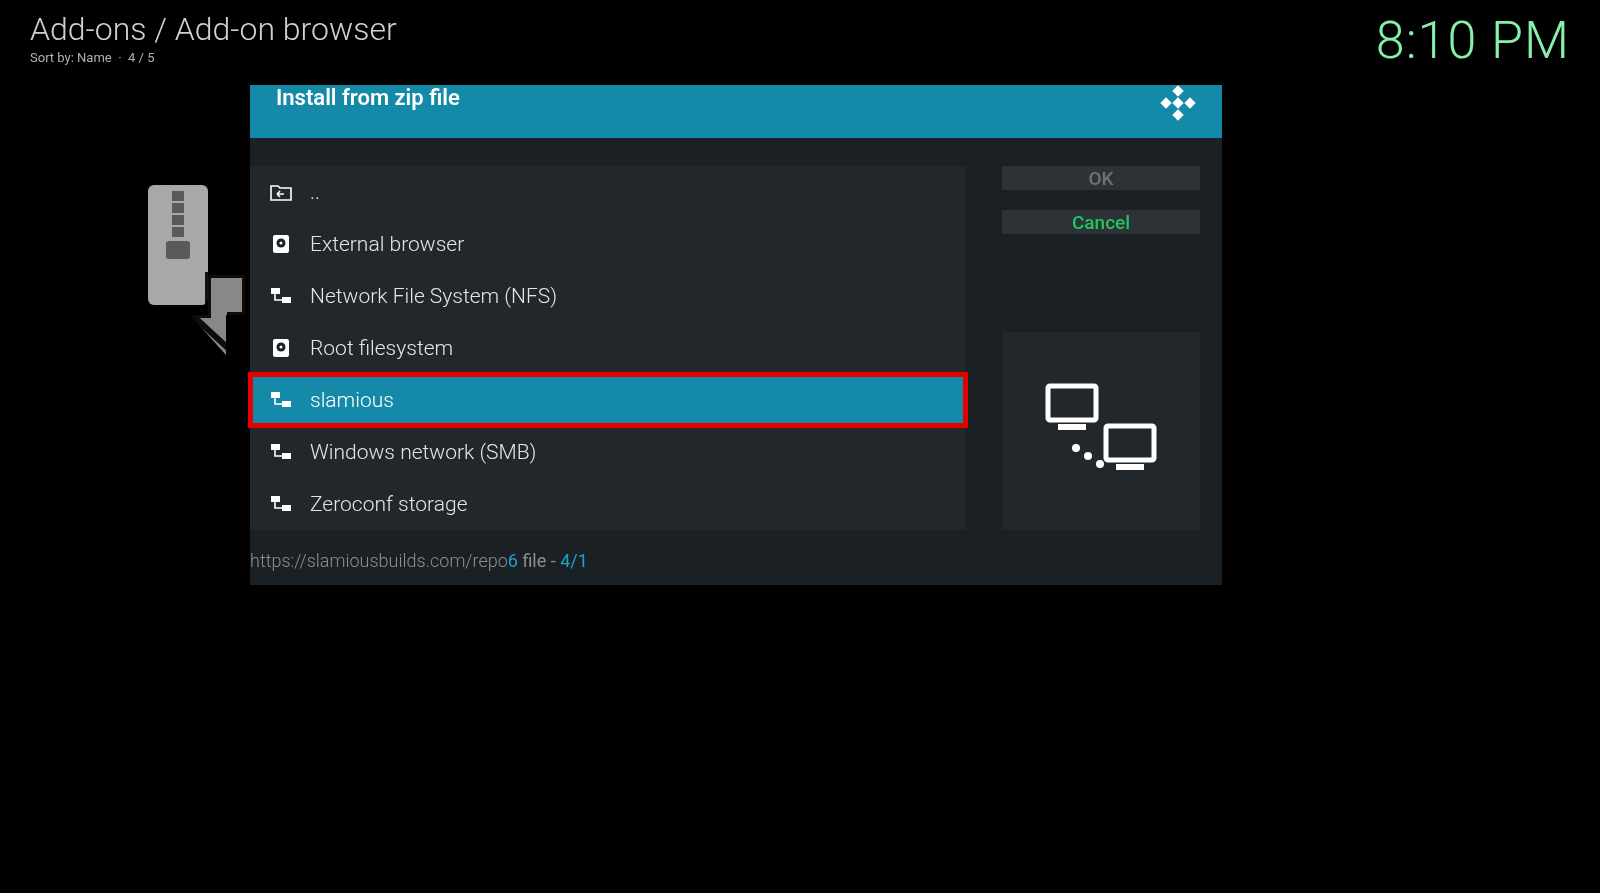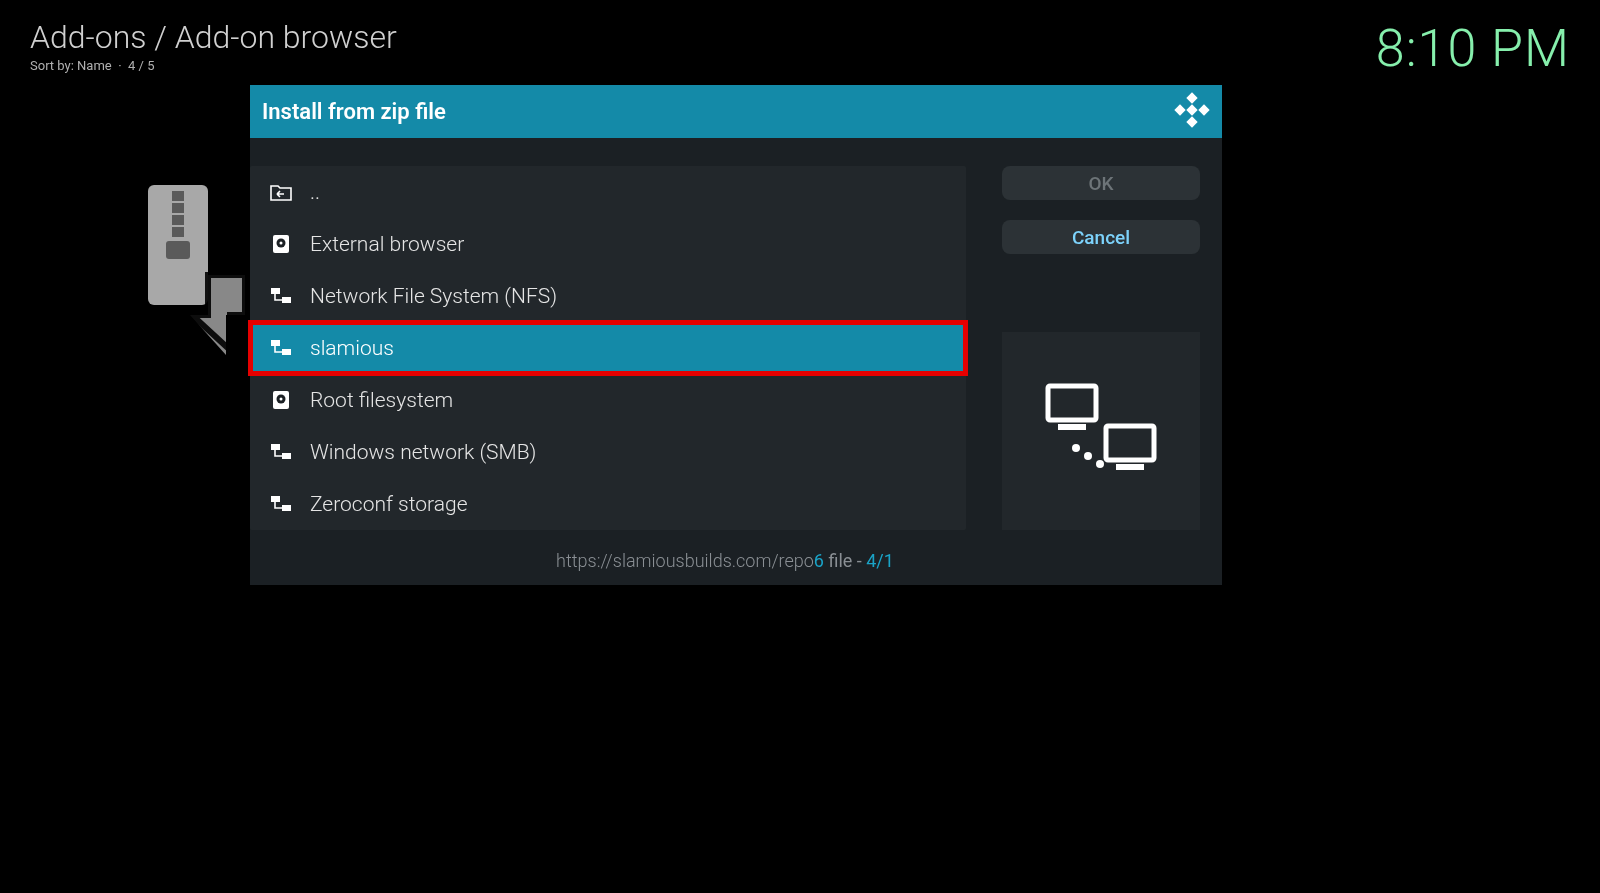--- a/index.html
+++ b/index.html
@@ -7,21 +7,21 @@
       width: 1600px;
       height: 893px;
       background: #000;
       font-family: -apple-system, BlinkMacSystemFont, "Segoe UI", Roboto, sans-serif;
       color: #fff;
       overflow: hidden;
       position: relative;
     }
     .header {
       position: absolute;
-      top: 18px;
+      top: 10px;
       left: 30px;
       right: 30px;
       display: flex;
       justify-content: space-between;
       align-items: flex-start;
     }
     .header-left { }
     .breadcrumb {
       font-size: 32px;
       font-weight: 300;
@@ -51,23 +51,23 @@
       top: 85px;
       width: 972px;
       background: #1b2024;
       display: flex;
       flex-direction: column;
     }
     .dialog-title {
       background: #148aa8;
       height: 53px;
       display: flex;
-      align-items: center;
+      align-items: flex-start;
       justify-content: space-between;
-      padding: 0 12px;
+      padding: 0 26px;
     }
     .dialog-title-text {
       font-size: 22px;
       font-weight: 600;
       color: #fff;
     }
     .dialog-body {
       display: flex;
       padding: 28px 22px 16px 0;
       gap: 36px;
@@ -103,44 +103,44 @@
       display: flex;
       align-items: center;
       justify-content: center;
     }
     .right-panel {
       width: 198px;
       display: flex;
       flex-direction: column;
     }
     .btn {
-      height: 34px;
+      height: 24px;
       background: #2c3236;
       display: flex;
       align-items: center;
       justify-content: center;
       font-size: 19px;
       font-weight: 500;
       margin-bottom: 20px;
-      border-radius: 8px;
+      border-radius: 1px;
     }
     .btn.disabled { color: #6d7478; }
-    .btn:not(.disabled) { color: #7dd3fc; }
+    .btn:not(.disabled) { color: #22c55e; }
     .preview {
       margin-top: auto;
       width: 198px;
       height: 198px;
       background: #22272b;
       display: flex;
       align-items: center;
       justify-content: center;
     }
     .dialog-footer {
       display: flex;
-      justify-content: center;
+      justify-content: flex-start;
       padding: 4px 22px 14px 0;
       font-size: 18px;
     }
     .footer-path { color: #8a8f94; font-weight: 300; }
     .footer-count { color: #8a8f94; }
     .footer-count .accent { color: #1aa3c7; }
   </style>
 </head>
 <body>
 
@@ -206,39 +206,39 @@
         <div class="file-item">
           <span class="file-icon">
             <svg width="22" height="18" viewBox="0 0 22 18" fill="#fff">
               <rect x="1" y="1" width="9" height="6" fill="#fff"></rect>
               <rect x="12" y="10" width="9" height="6" fill="#fff"></rect>
               <path d="M5 7 L5 13 L12 13" stroke="#fff" stroke-width="1.6" fill="none"></path>
             </svg>
           </span>
           <span>Network File System (NFS)</span>
         </div>
-        <div class="file-item selected highlighted">
-          <span class="file-icon">
-            <svg width="22" height="18" viewBox="0 0 22 18" fill="#fff">
-              <rect x="1" y="1" width="9" height="6" fill="#fff"></rect>
-              <rect x="12" y="10" width="9" height="6" fill="#fff"></rect>
-              <path d="M5 7 L5 13 L12 13" stroke="#fff" stroke-width="1.6" fill="none"></path>
-            </svg>
-          </span>
-          <span>slamious</span>
-        </div>
         <div class="file-item">
           <span class="file-icon">
             <svg width="18" height="20" viewBox="0 0 18 20" fill="#fff">
               <rect x="1" y="1" width="16" height="18" rx="2" fill="#fff"></rect>
               <circle cx="9" cy="9" r="4.5" fill="#1b2024"></circle>
               <circle cx="9" cy="9" r="1.5" fill="#fff"></circle>
             </svg>
           </span>
           <span>Root filesystem</span>
+        </div>
+        <div class="file-item selected highlighted">
+          <span class="file-icon">
+            <svg width="22" height="18" viewBox="0 0 22 18" fill="#fff">
+              <rect x="1" y="1" width="9" height="6" fill="#fff"></rect>
+              <rect x="12" y="10" width="9" height="6" fill="#fff"></rect>
+              <path d="M5 7 L5 13 L12 13" stroke="#fff" stroke-width="1.6" fill="none"></path>
+            </svg>
+          </span>
+          <span>slamious</span>
         </div>
         <div class="file-item">
           <span class="file-icon">
             <svg width="22" height="18" viewBox="0 0 22 18" fill="#fff">
               <rect x="1" y="1" width="9" height="6" fill="#fff"></rect>
               <rect x="12" y="10" width="9" height="6" fill="#fff"></rect>
               <path d="M5 7 L5 13 L12 13" stroke="#fff" stroke-width="1.6" fill="none"></path>
             </svg>
           </span>
           <span>Windows network (SMB)</span>

